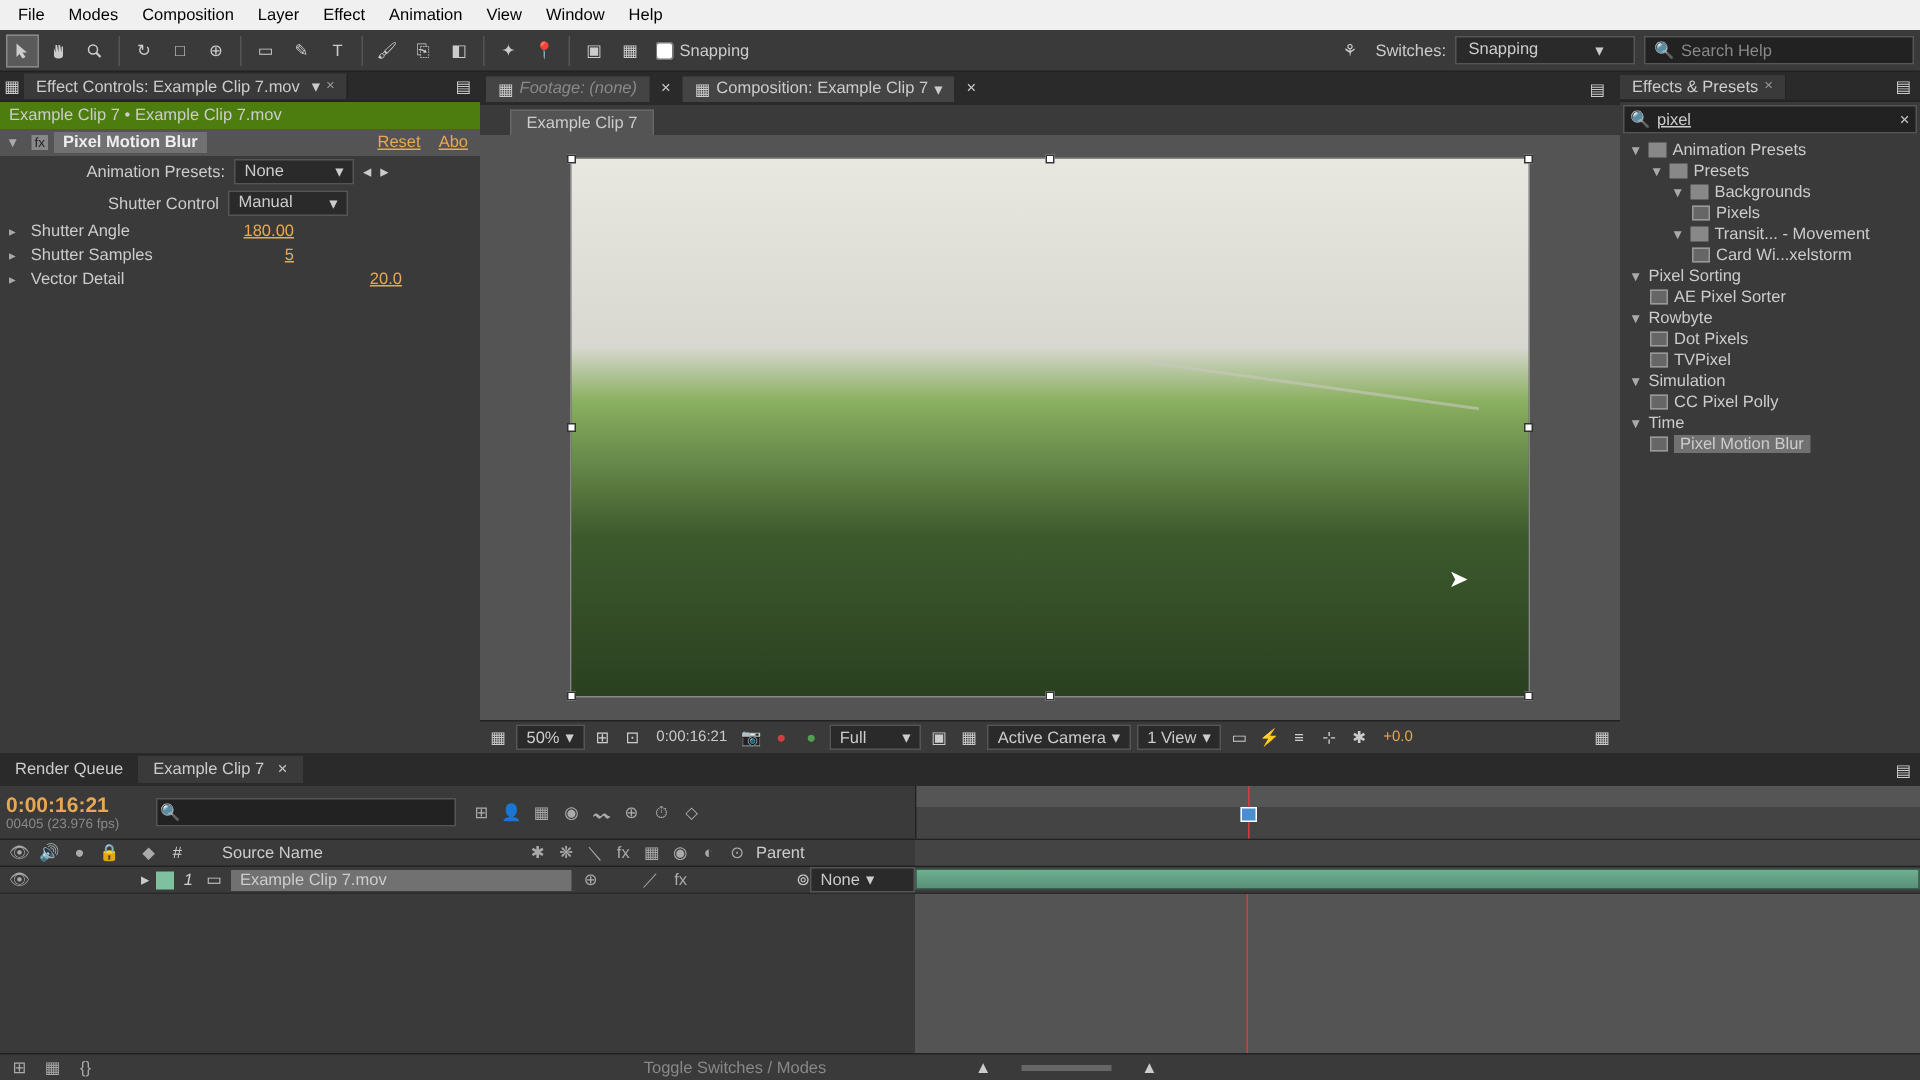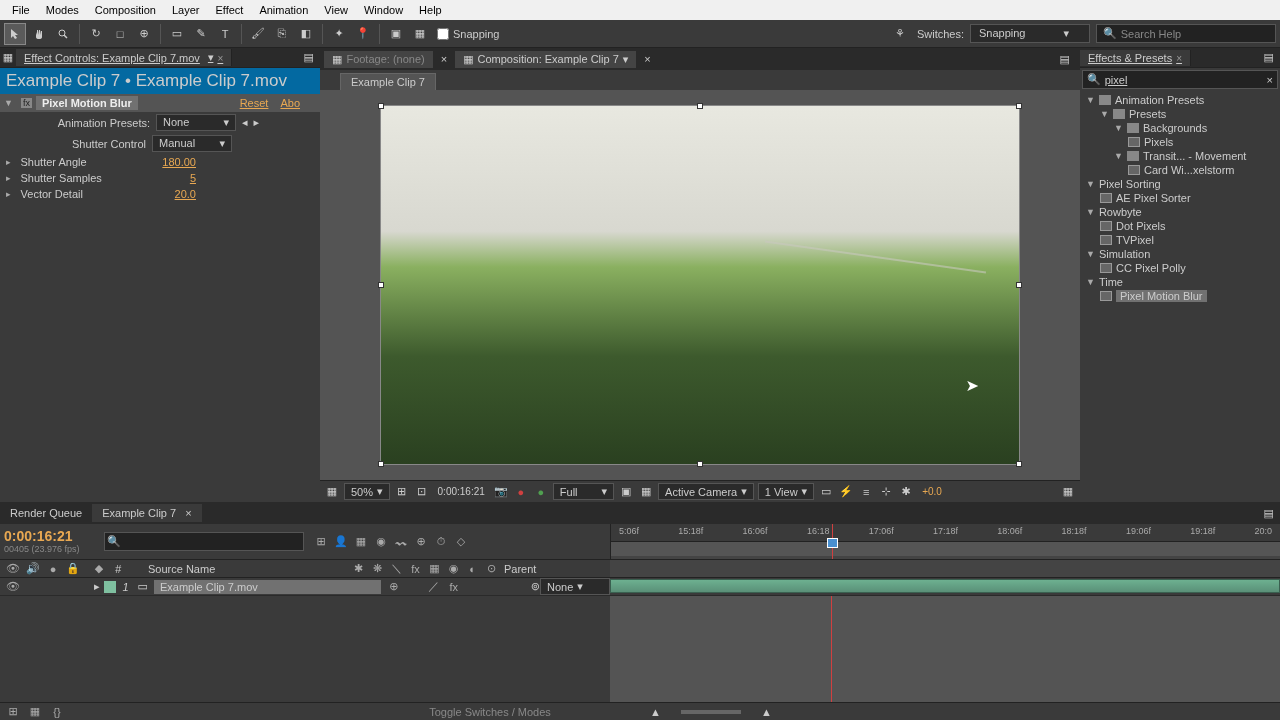--- a/index.html
+++ b/index.html
@@ -21,25 +21,25 @@
 .search-help { background: #222; border: 1px solid #555; padding: 2px 6px; color: #888; width: 180px; display: flex; align-items: center; gap: 4px; }
 
 
 .main { display: flex; height: 454px; }
 .left-panel { width: 320px; background: #3a3a3a; display: flex; flex-direction: column; }
 .center-panel { flex: 1; background: #3a3a3a; display: flex; flex-direction: column; }
 .right-panel { width: 200px; background: #3a3a3a; display: flex; flex-direction: column; }
 
 
 .panel-tabs { background: #2a2a2a; height: 20px; display: flex; align-items: center; border-bottom: 1px solid #222; }
-.panel-tab { background: #3a3a3a; padding: 2px 8px; font-size: 11px; color: #ccc; display: flex; align-items: flex-end; gap: 4px; border-right: 1px solid #222; text-decoration: underline; }
+.panel-tab { background: #3a3a3a; padding: 2px 8px; font-size: 11px; color: #ccc; display: flex; align-items: center; gap: 4px; border-right: 1px solid #222; }
 .panel-tab .close { color: #999; font-size: 10px; }
 
 
-.effect-header { background: #0369a1; padding: 3px 6px; font-size: 17px; }
+.effect-header { background: #4d7c0f; padding: 3px 6px; font-size: 11px; }
 .effect-name-row { background: #545454; padding: 2px 4px; display: flex; align-items: center; gap: 4px; }
 .effect-name-box { background: #717171; padding: 1px 6px; font-weight: bold; color: #eee; }
 .effect-link { color: #e8a852; text-decoration: underline; margin-left: auto; margin-right: 8px; }
 .effect-prop { padding: 2px 4px 2px 20px; display: flex; align-items: center; gap: 6px; }
 .effect-prop .label { flex: 0 0 130px; text-align: right; color: #ccc; }
 .effect-prop .value { color: #e8a852; text-decoration: underline; }
 .effect-prop .dropdown { background: #2a2a2a; border: 1px solid #555; padding: 1px 6px; min-width: 80px; color: #ccc; display: flex; justify-content: space-between; }
 .triangle { color: #aaa; font-size: 9px; margin-right: 4px; }
 
 
@@ -195,21 +195,21 @@
         <span class="close">×</span>
       </div>
       <span style="margin-left:auto;padding:0 6px">▤</span>
     </div>
     <div class="effect-header">Example Clip 7 • Example Clip 7.mov</div>
     <div class="effect-name-row">
       <span class="triangle">▼</span>
       <span style="background:#888;padding:0 2px;color:#222;font-size:9px">fx</span>
       <span class="effect-name-box">Pixel Motion Blur</span>
       <span class="effect-link">Reset</span>
-      <span class="effect-link" style="margin-left:0;margin-right:16px">Abo</span>
+      <span class="effect-link" style="margin-left:0;margin-right:4px">Abo</span>
     </div>
     <div class="effect-prop">
       <span class="label">Animation Presets:</span>
       <div class="dropdown">
           <span>None</span>
           <span>▾</span>
         </div>
       <span>◂</span>
       <span>▸</span>
     </div>
@@ -228,30 +228,30 @@
           <span class="value" style="margin-left:auto;margin-right:120px">180.00</span>
         </div>
         <div class="effect-prop">
           <span class="triangle" style="margin-left:-14px">▸</span>
           <span class="label" style="text-align:center;flex:0 0 auto">Shutter Samples</span>
           <span class="value" style="margin-left:auto;margin-right:120px">5</span>
         </div>
         <div class="effect-prop">
           <span class="triangle" style="margin-left:-14px">▸</span>
           <span class="label" style="text-align:left;flex:0 0 auto">Vector Detail</span>
-          <span class="value" style="margin-left:auto;margin-right:120px">20.0</span>
+          <span class="value" style="margin-left:auto;margin-right:48px">20.0</span>
         </div>
       </div>
   </div>
 
   <div class="center-panel">
     <div class="comp-tabs-row">
       <div class="comp-subtab">
         <span>▦</span>
-        <span style="color:#888;">Footage: (none)</span>
+        <span style="color:#888;font-style:italic">Footage: (none)</span>
       </div>
       <span class="close">×</span>
       <div class="comp-subtab">
         <span>▦</span>
         <span>Composition: Example Clip 7</span>
         <span>▾</span>
       </div>
       <span class="close">×</span>
       <span style="margin-left:auto;padding:0 6px">▤</span>
     </div>
@@ -417,33 +417,20 @@
           <span class="tl-icon">▦</span>
           <span class="tl-icon">◉</span>
           <span class="tl-icon">〰</span>
           <span class="tl-icon">⊕</span>
           <span class="tl-icon">⏱</span>
           <span class="tl-icon">◇</span>
         </div>
       </div>
     </div>
     <div class="tl-ruler">
-      <div class="tl-ruler-ticks" id="ruler-ticks">
-          <span>5:06f</span>
-          <span>15:18f</span>
-          <span>16:06f</span>
-          <span>16:18</span>
-          <span>17:06f</span>
-          <span>17:18f</span>
-          <span>18:06f</span>
-          <span>18:18f</span>
-          <span>19:06f</span>
-          <span>19:18f</span>
-          <span>20:0</span>
-        </div>
       <div style="height:14px;background:#555"></div>
       <div class="tl-playhead">
           <div class="tl-playhead-head"></div>
         </div>
     </div>
   </div>
   <div class="tl-cols-header">
     <div class="tl-col-left">
       <div class="tl-col-icons">
         <span class="tl-icon">👁</span>

